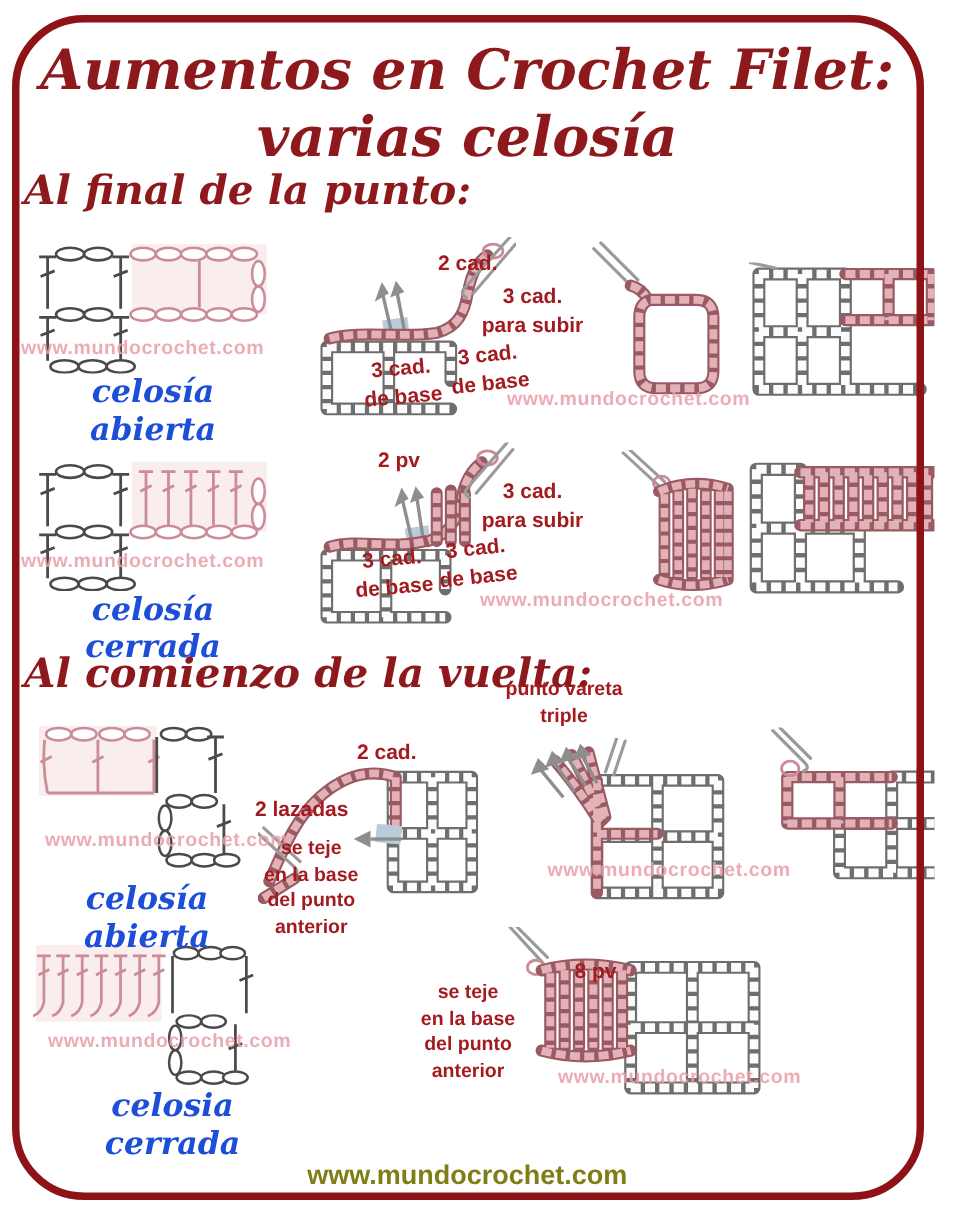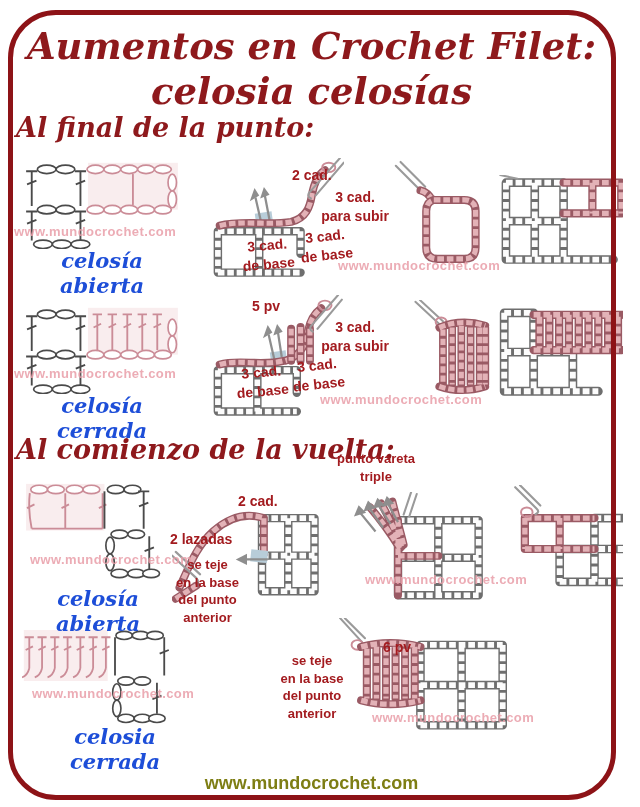--- a/index.html
+++ b/index.html
@@ -35,21 +35,21 @@
   .arh{fill:#8e8e8e;stroke:none}
 </style>
 </head>
 <body>
 
 <div id="page">
   <div class="frame"></div>
 
   <div class="title">
     <div>Aumentos en Crochet Filet:</div>
-    <div>celosia celosías</div>
+    <div>varias celosía</div>
   </div>
 
   <div class="section-heading" style="left:16px;top:112px;">Al final de la punto:</div>
 
   <svg class="fig" style="left:22px;top:160px;" width="160" height="89" viewBox="0 0 170 95">
     <rect x="70" y="3" width="96" height="50" fill="#f9edee"></rect>
     <g class="inkf">
       <ellipse cx="26" cy="10" rx="10" ry="4.5"></ellipse>
         <ellipse cx="46" cy="10" rx="10" ry="4.5"></ellipse>
       <ellipse cx="26" cy="53" rx="10" ry="4.5"></ellipse>
@@ -176,21 +176,21 @@
     </g>
     <path class="up" d="M8,74 C28,68 52,76 76,70 M78,70 C96,64 100,50 102,38 C104,28 108,20 116,14"></path>
     <path class="op" d="M8,74 C28,68 52,76 76,70 M78,70 C96,64 100,50 102,38 C104,28 108,20 116,14"></path>
     <path class="up" d="M84,36 V70 M94,34 V70 M104,36 V70"></path>
     <path class="op" d="M84,36 V70 M94,34 V70 M104,36 V70"></path>
     <ellipse class="pk" cx="120" cy="11" rx="7" ry="5"></ellipse>
     <g class="hk">
       <path d="M134,0 L106,32 M138,5 L112,36 M106,32 q-4,4 1,7"></path>
     </g>
   </svg>
-  <div class="ann" style="left:252px;top:297px;">5 pv</div>
+  <div class="ann" style="left:252px;top:297px;">2 pv</div>
   <div class="ann" style="left:300px;top:318px;width:110px;">3 cad.
 para subir</div>
   <div class="ann" style="left:226px;top:363px;width:72px;transform:rotate(-5deg);">3 cad.
 de base</div>
   <div class="ann" style="left:280px;top:356px;width:76px;transform:rotate(-6deg);">3 cad.
 de base</div>
   <div class="wm" style="left:320px;top:392px;">www.mundocrochet.com</div>
 
   <svg class="fig" style="left:408px;top:300px;" width="92" height="103" viewBox="0 0 100 112">
     <g class="hk">
@@ -336,21 +336,21 @@
   <svg class="fig" style="left:298px;top:618px;" width="220" height="117" viewBox="0 0 230 122">
     <path class="uw" d="M128,28 H214 M128,70 H214 M128,112 H214 M128,28 V112 M171,28 V112 M214,28 V112"></path>
     <path class="ow" d="M128,28 H214 M128,70 H214 M128,112 H214 M128,28 V112 M171,28 V112 M214,28 V112"></path>
     <g class="hk">
       <path d="M44,0 L66,24 M49,0 L70,21 M66,24 q4,4 -1,6"></path>
     </g>
     <ellipse class="pk" cx="62" cy="28" rx="6" ry="5"></ellipse>
     <path class="up" d="M66,30 Q96,22 128,30 M66,86 Q96,94 128,86 M72,32 V84 M82,30 V84 M92,32 V84 M102,30 V84 M112,32 V84 M122,30 V84"></path>
     <path class="op" d="M66,30 Q96,22 128,30 M66,86 Q96,94 128,86 M72,32 V84 M82,30 V84 M92,32 V84 M102,30 V84 M112,32 V84 M122,30 V84"></path>
   </svg>
-  <div class="ann" style="left:383px;top:638px;">6 pv</div>
+  <div class="ann" style="left:383px;top:638px;">8 pv</div>
   <div class="ann" style="left:268px;top:652px;width:88px;font-size:13px;">se teje
 en la base
 del punto
 anterior</div>
   <div class="wm" style="left:372px;top:710px;">www.mundocrochet.com</div>
 
   <div class="footer">www.mundocrochet.com</div>
 </div>
 
 </body></html>

